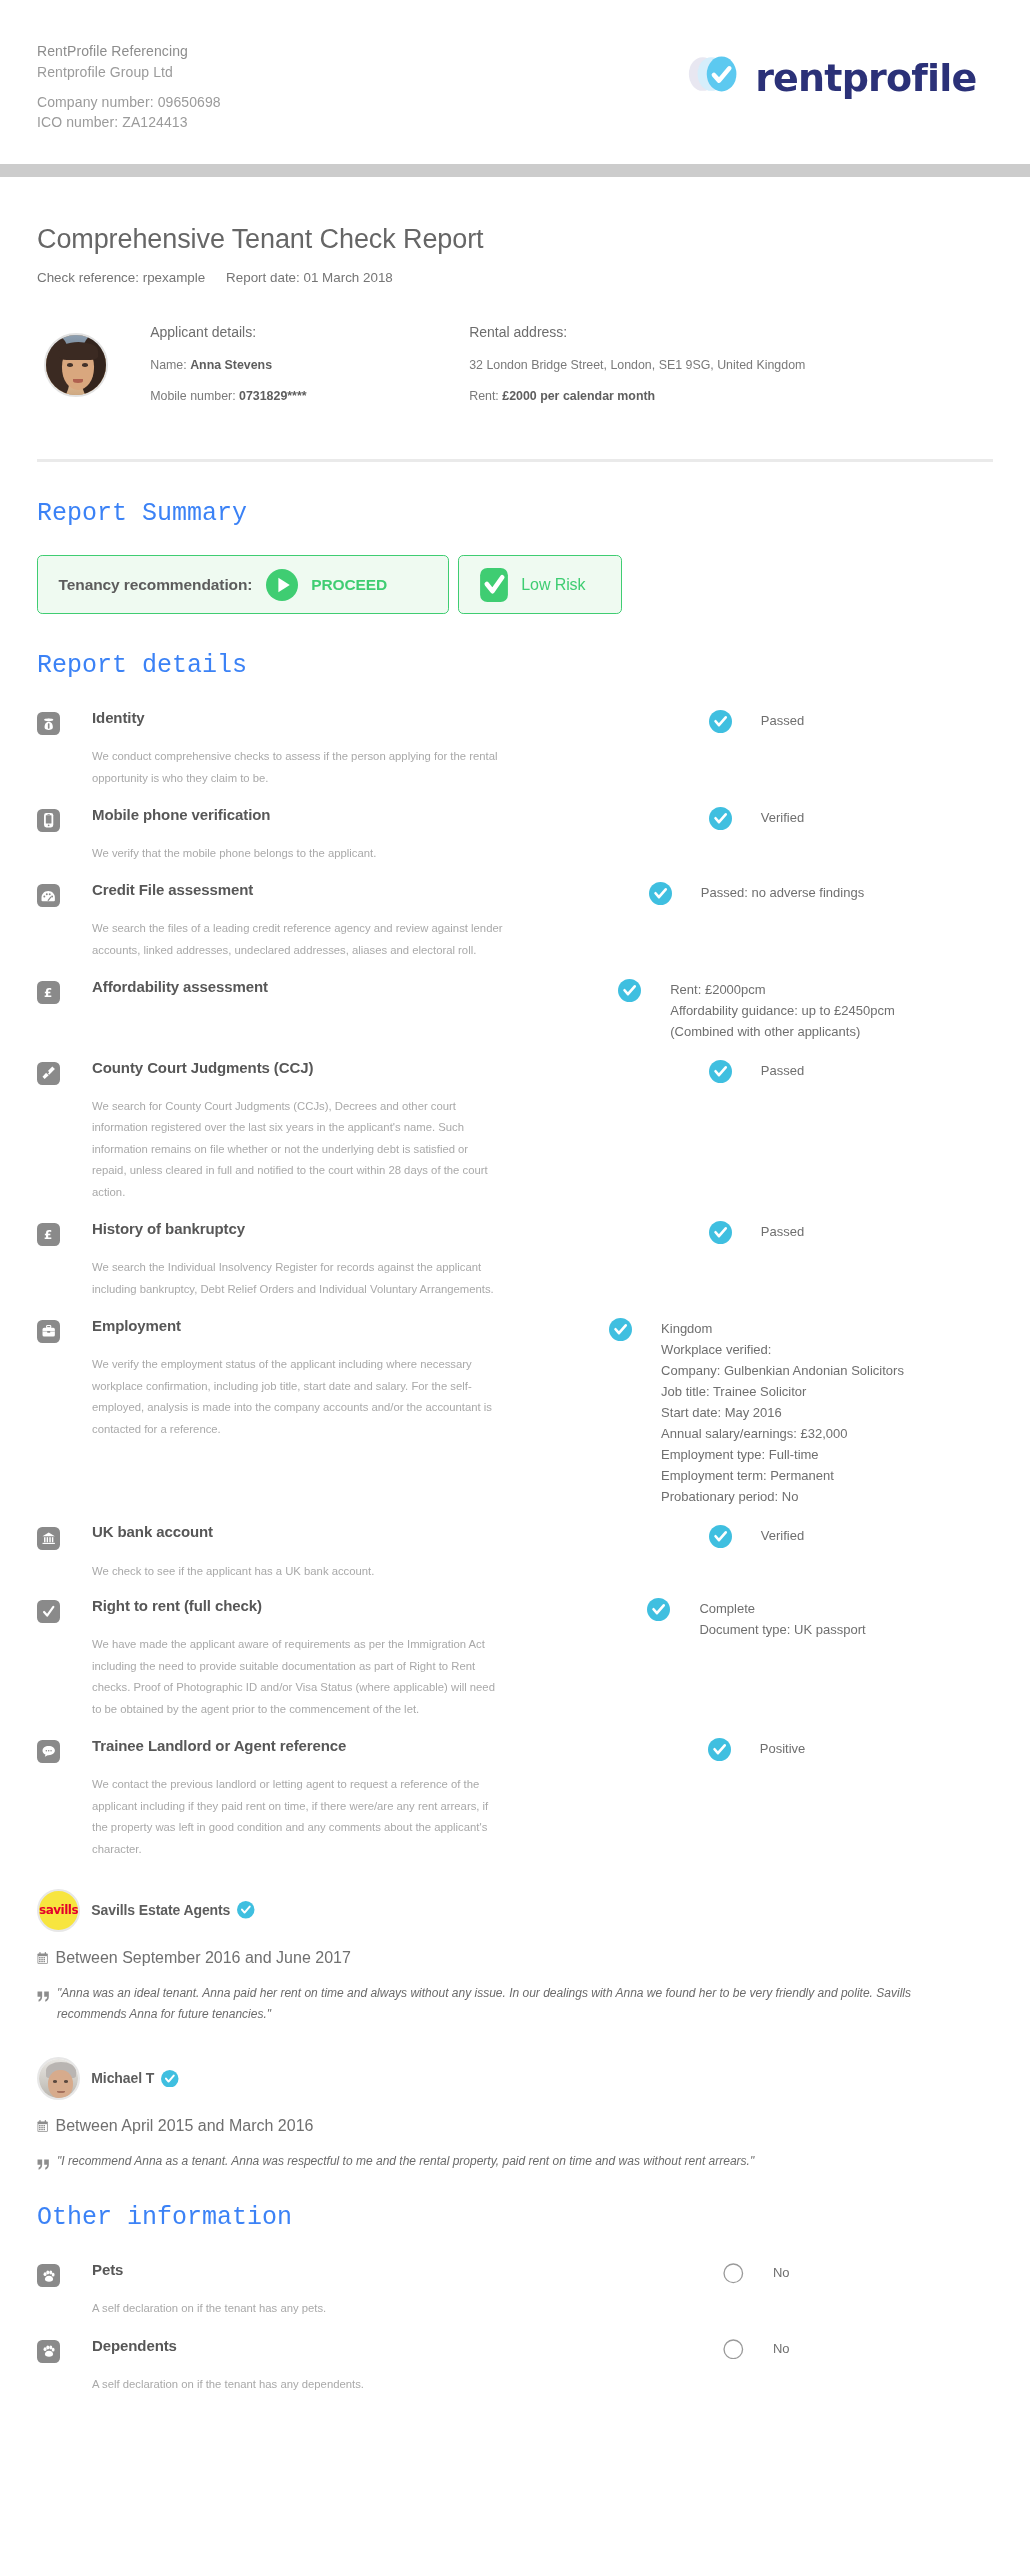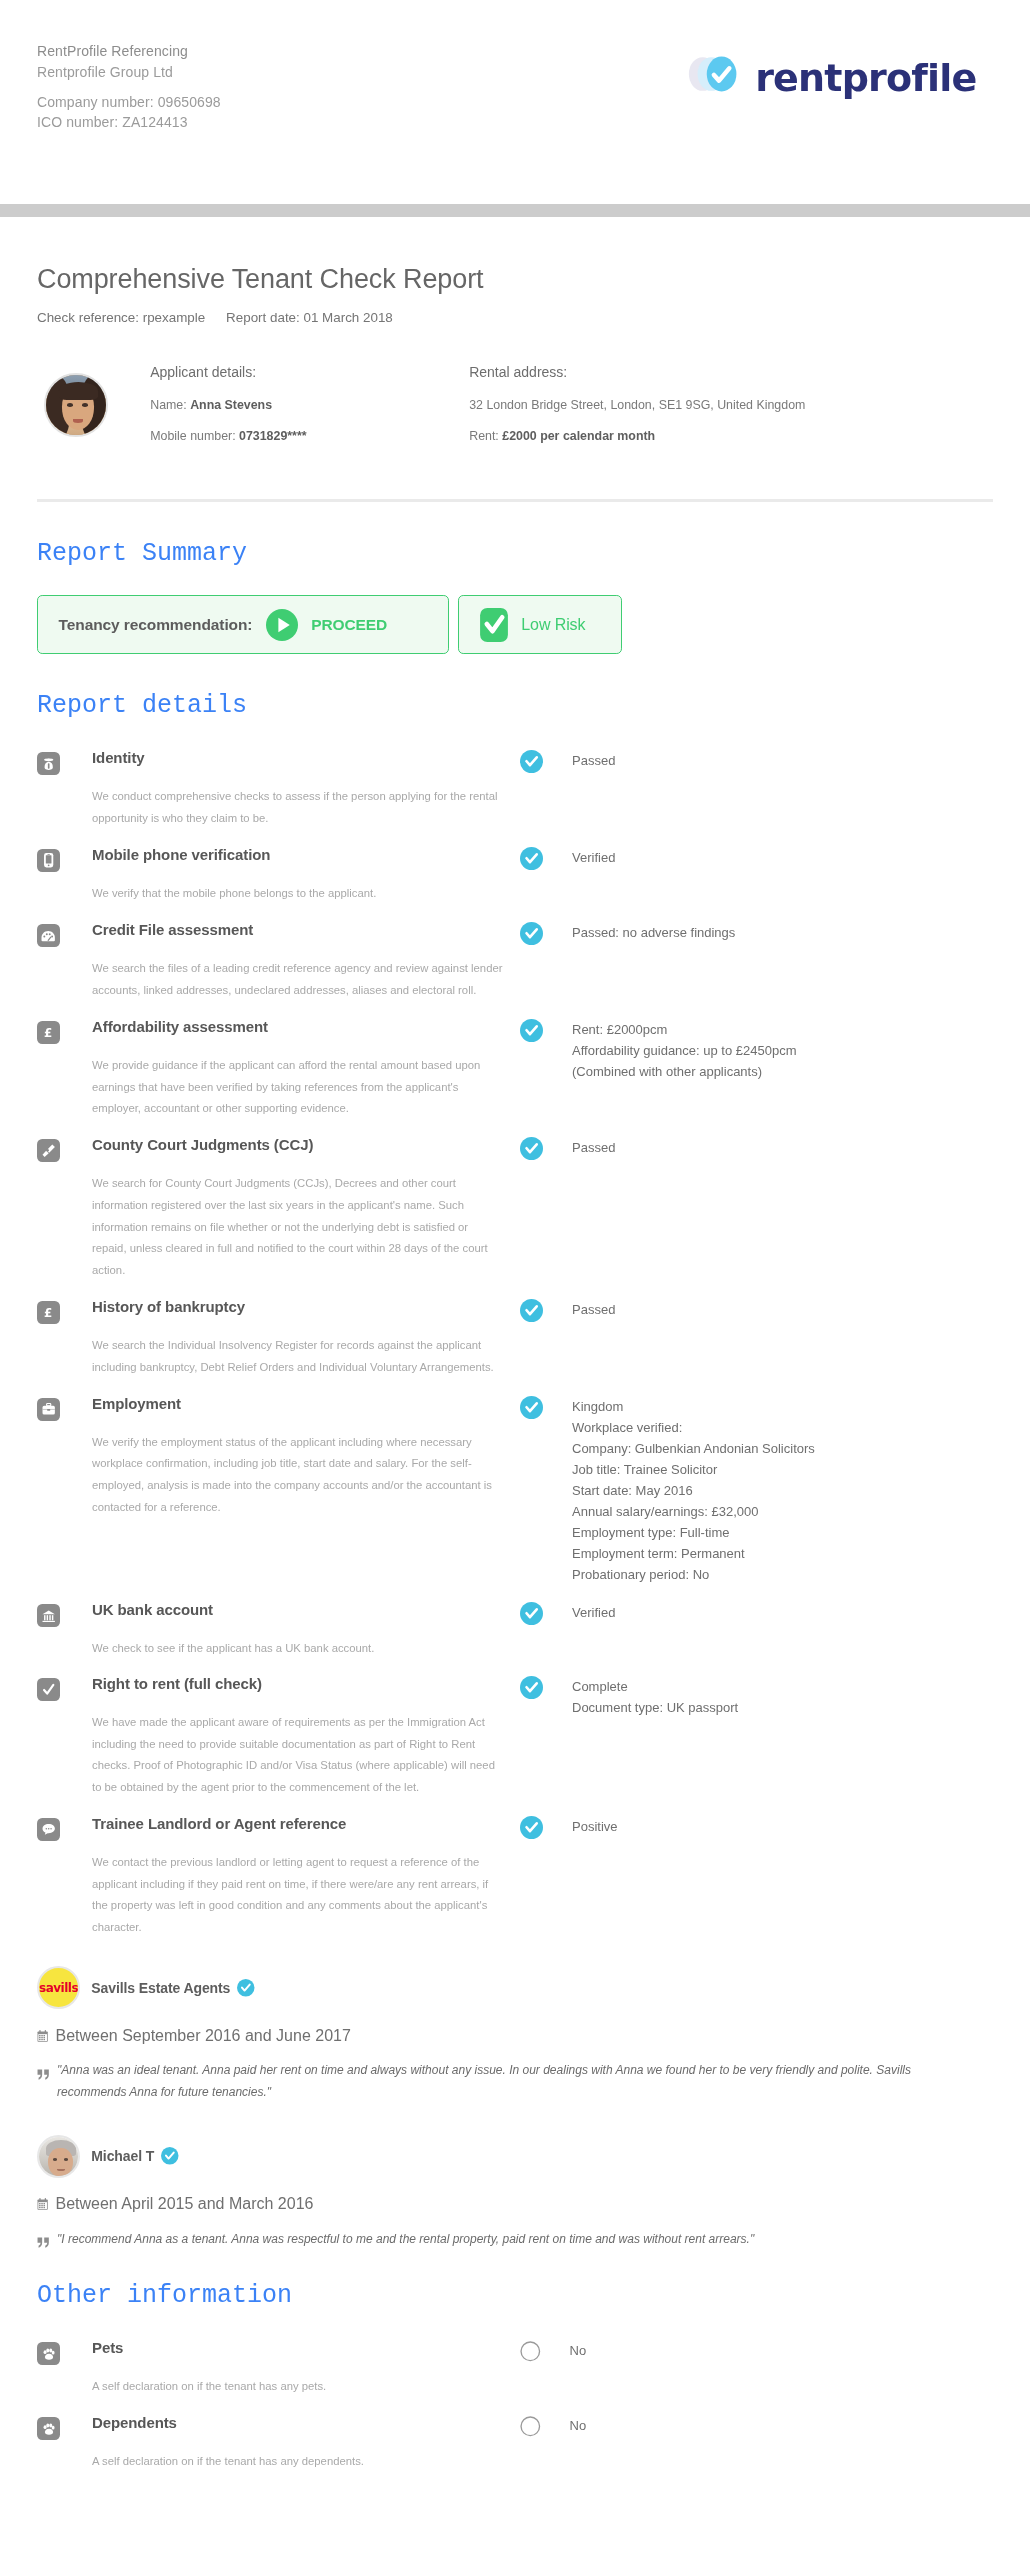--- a/index.html
+++ b/index.html
@@ -8,21 +8,21 @@
     width: 1030px;
     background: #ffffff;
     font-family: "Liberation Sans", sans-serif;
     -webkit-font-smoothing: antialiased;
   }
   body { width: 1030px; min-height: 2767px; position: relative; }
 
   
   .hdr {
     position: relative;
-    height: 204px;
+    height: 164px;
     padding: 35px 37px 0 37px;
     display: flex;
     align-items: flex-start;
     justify-content: space-between;
   }
   .hdr-left { padding-top: 6.2px; }
   .hdr-line {
     font-size: 14px;
     line-height: 20.6px;
     color: #9b9b9b;
@@ -178,21 +178,21 @@
     font-size: 15px; color: #575757; font-weight: 700; letter-spacing: -0.1px;
     line-height: 20.6px;
   }
   .row-desc {
     margin-top: 17.5px;
     font-size: 11.3px;
     color: #a9a9a9;
     line-height: 21.6px;
     max-width: 412px;
   }
-  .row-right { flex: 1; display: flex; align-items: flex-start; padding-top: 2.1px; }
+  .row-right { flex: 1; display: flex; align-items: flex-start; padding-top: 2.1px; justify-content: center; }
   .ok-circle { width: 23px; height: 23px; flex: none; }
   .no-circle { width: 20.6px; height: 20.6px; flex: none; margin-top: 1px; }
   .status-txt {
     margin-left: 29px;
     font-size: 13px;
     color: #6f6f6f;
     line-height: 21px;
   }
   .status-txt div { white-space: nowrap; }
 
@@ -419,21 +419,20 @@
       </div>
       <div class="row" style="margin-bottom: 15.5px;">
         <div class="row-left">
           <div class="gicon">
             <svg width="10.3" height="13.4" viewBox="0 0 20 26">
               <text x="10" y="21" text-anchor="middle" font-family="DejaVu Sans, sans-serif" font-size="23" font-weight="700" fill="#fff">£</text>
             </svg>
           </div>
           <div class="row-txt">
             <div class="row-title">Affordability assessment</div>
-            <div class="row-desc">We provide guidance if the applicant can afford the rental amount based upon earnings that have been verified by taking references from the applicant's employer, accountant or other supporting evidence.</div>
           </div>
         </div>
         <div class="row-right">
           <span class="ok-circle"><svg width="23" height="23" viewBox="0 0 44 44">
               <circle cx="22" cy="22" r="22" fill="#3fbfe0"></circle>
               <path d="M12.5 21.5 l6.5 7.5 l13 -15" fill="none" stroke="#ffffff" stroke-width="5" stroke-linecap="round" stroke-linejoin="round"></path>
             </svg></span>
           <div class="status-txt">
             <div>Rent: £2000pcm</div>
             <div>Affordability guidance: up to £2450pcm</div>

